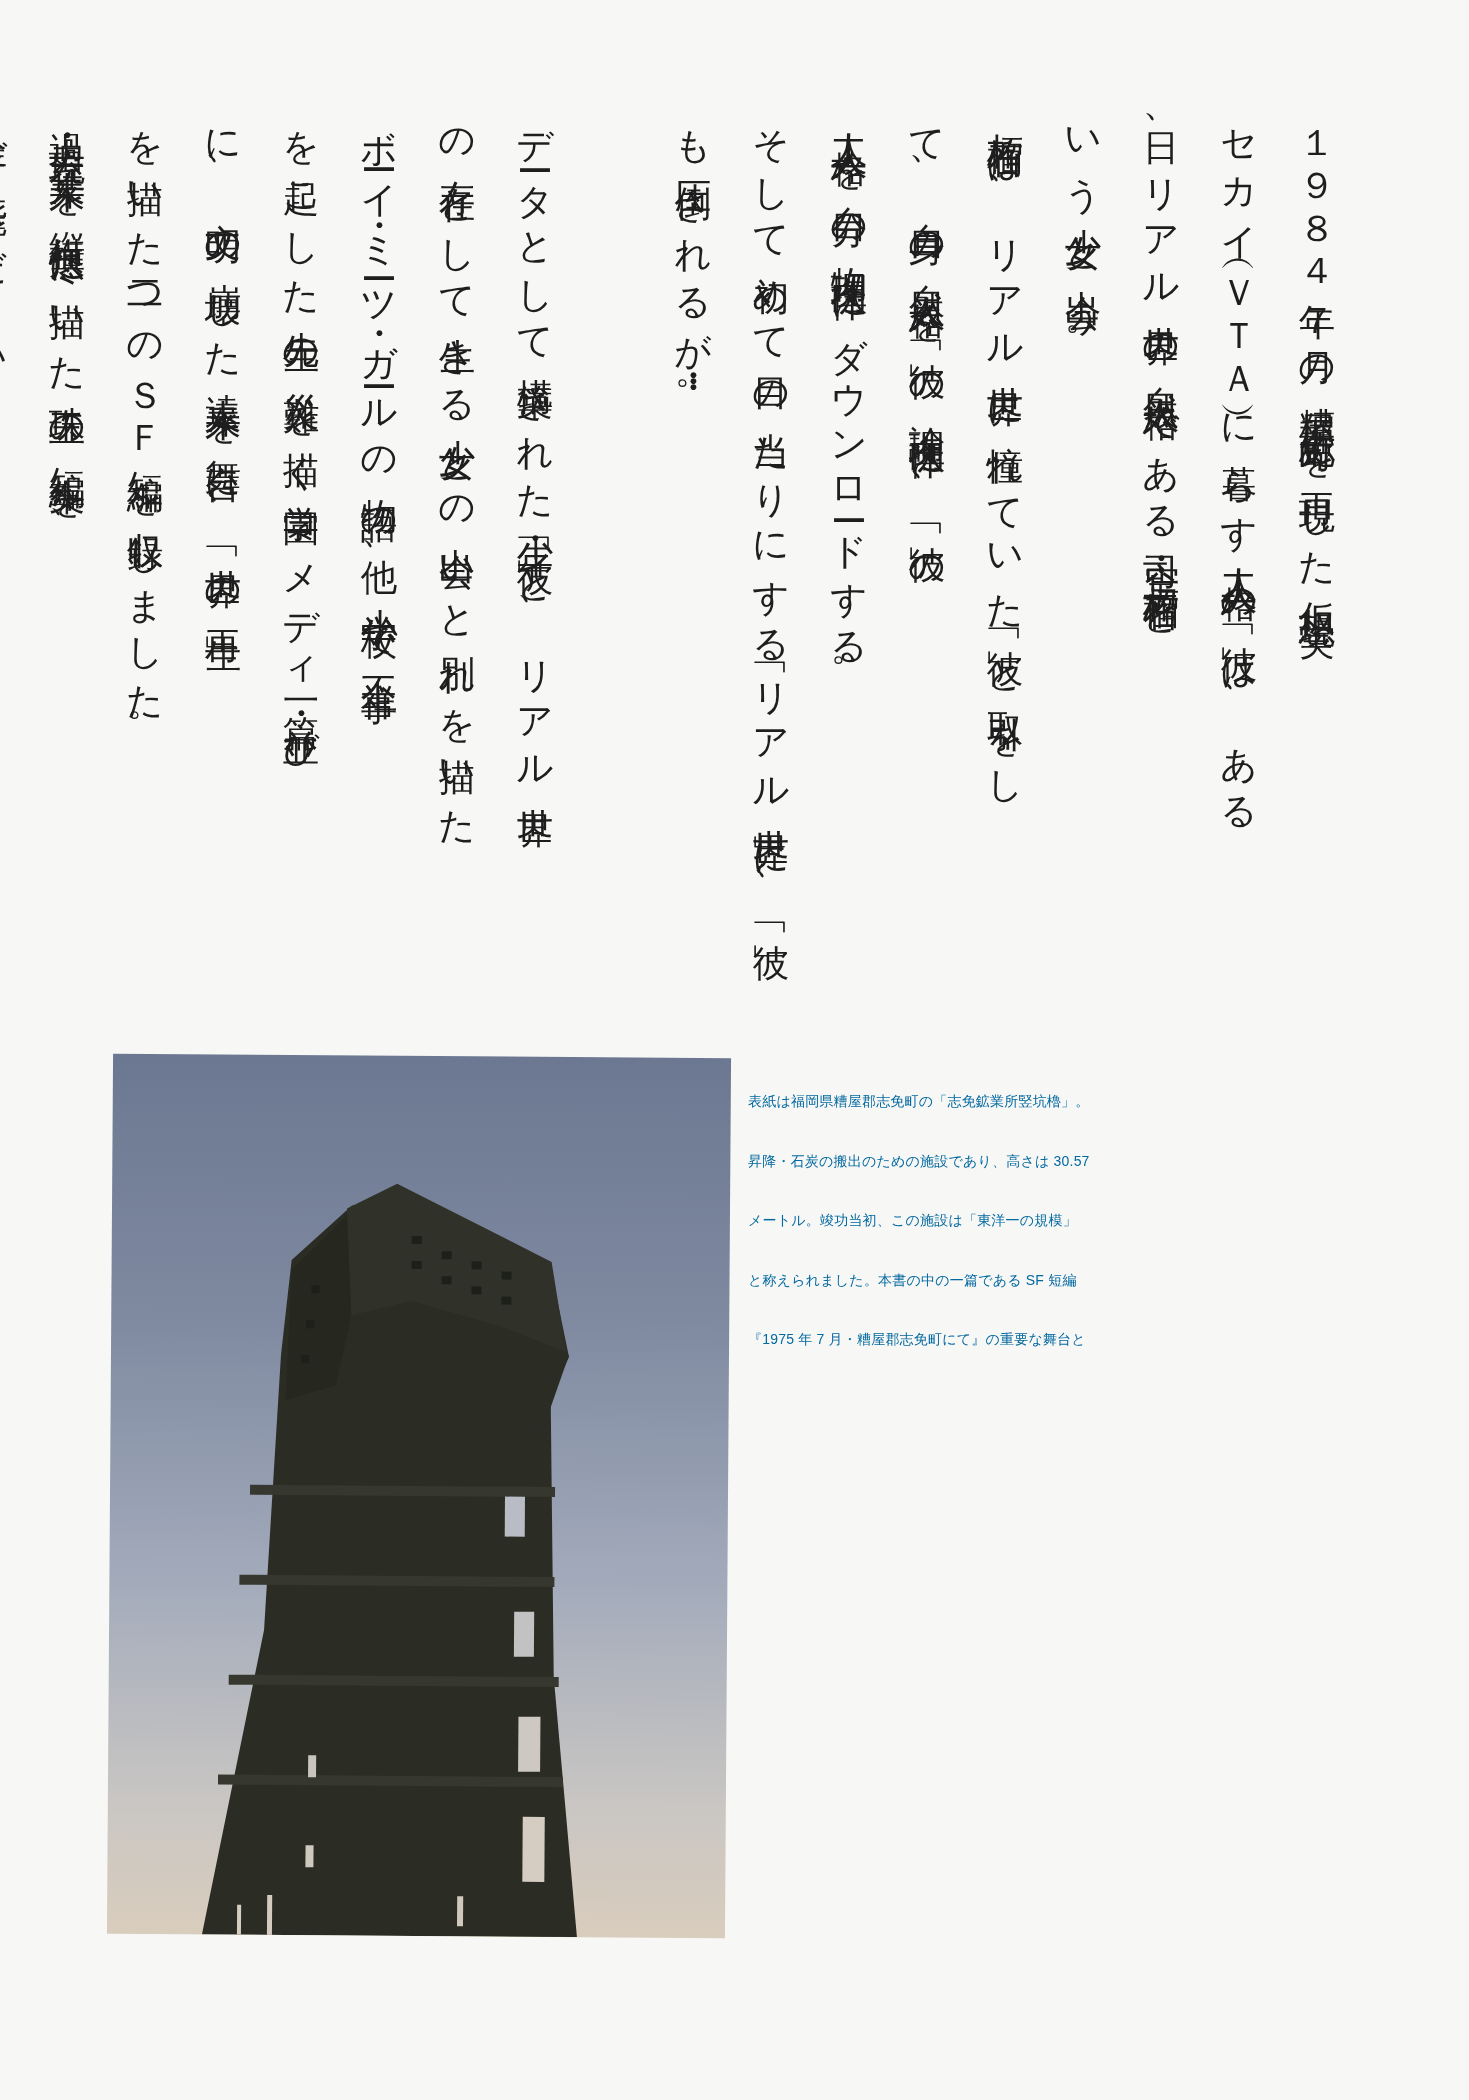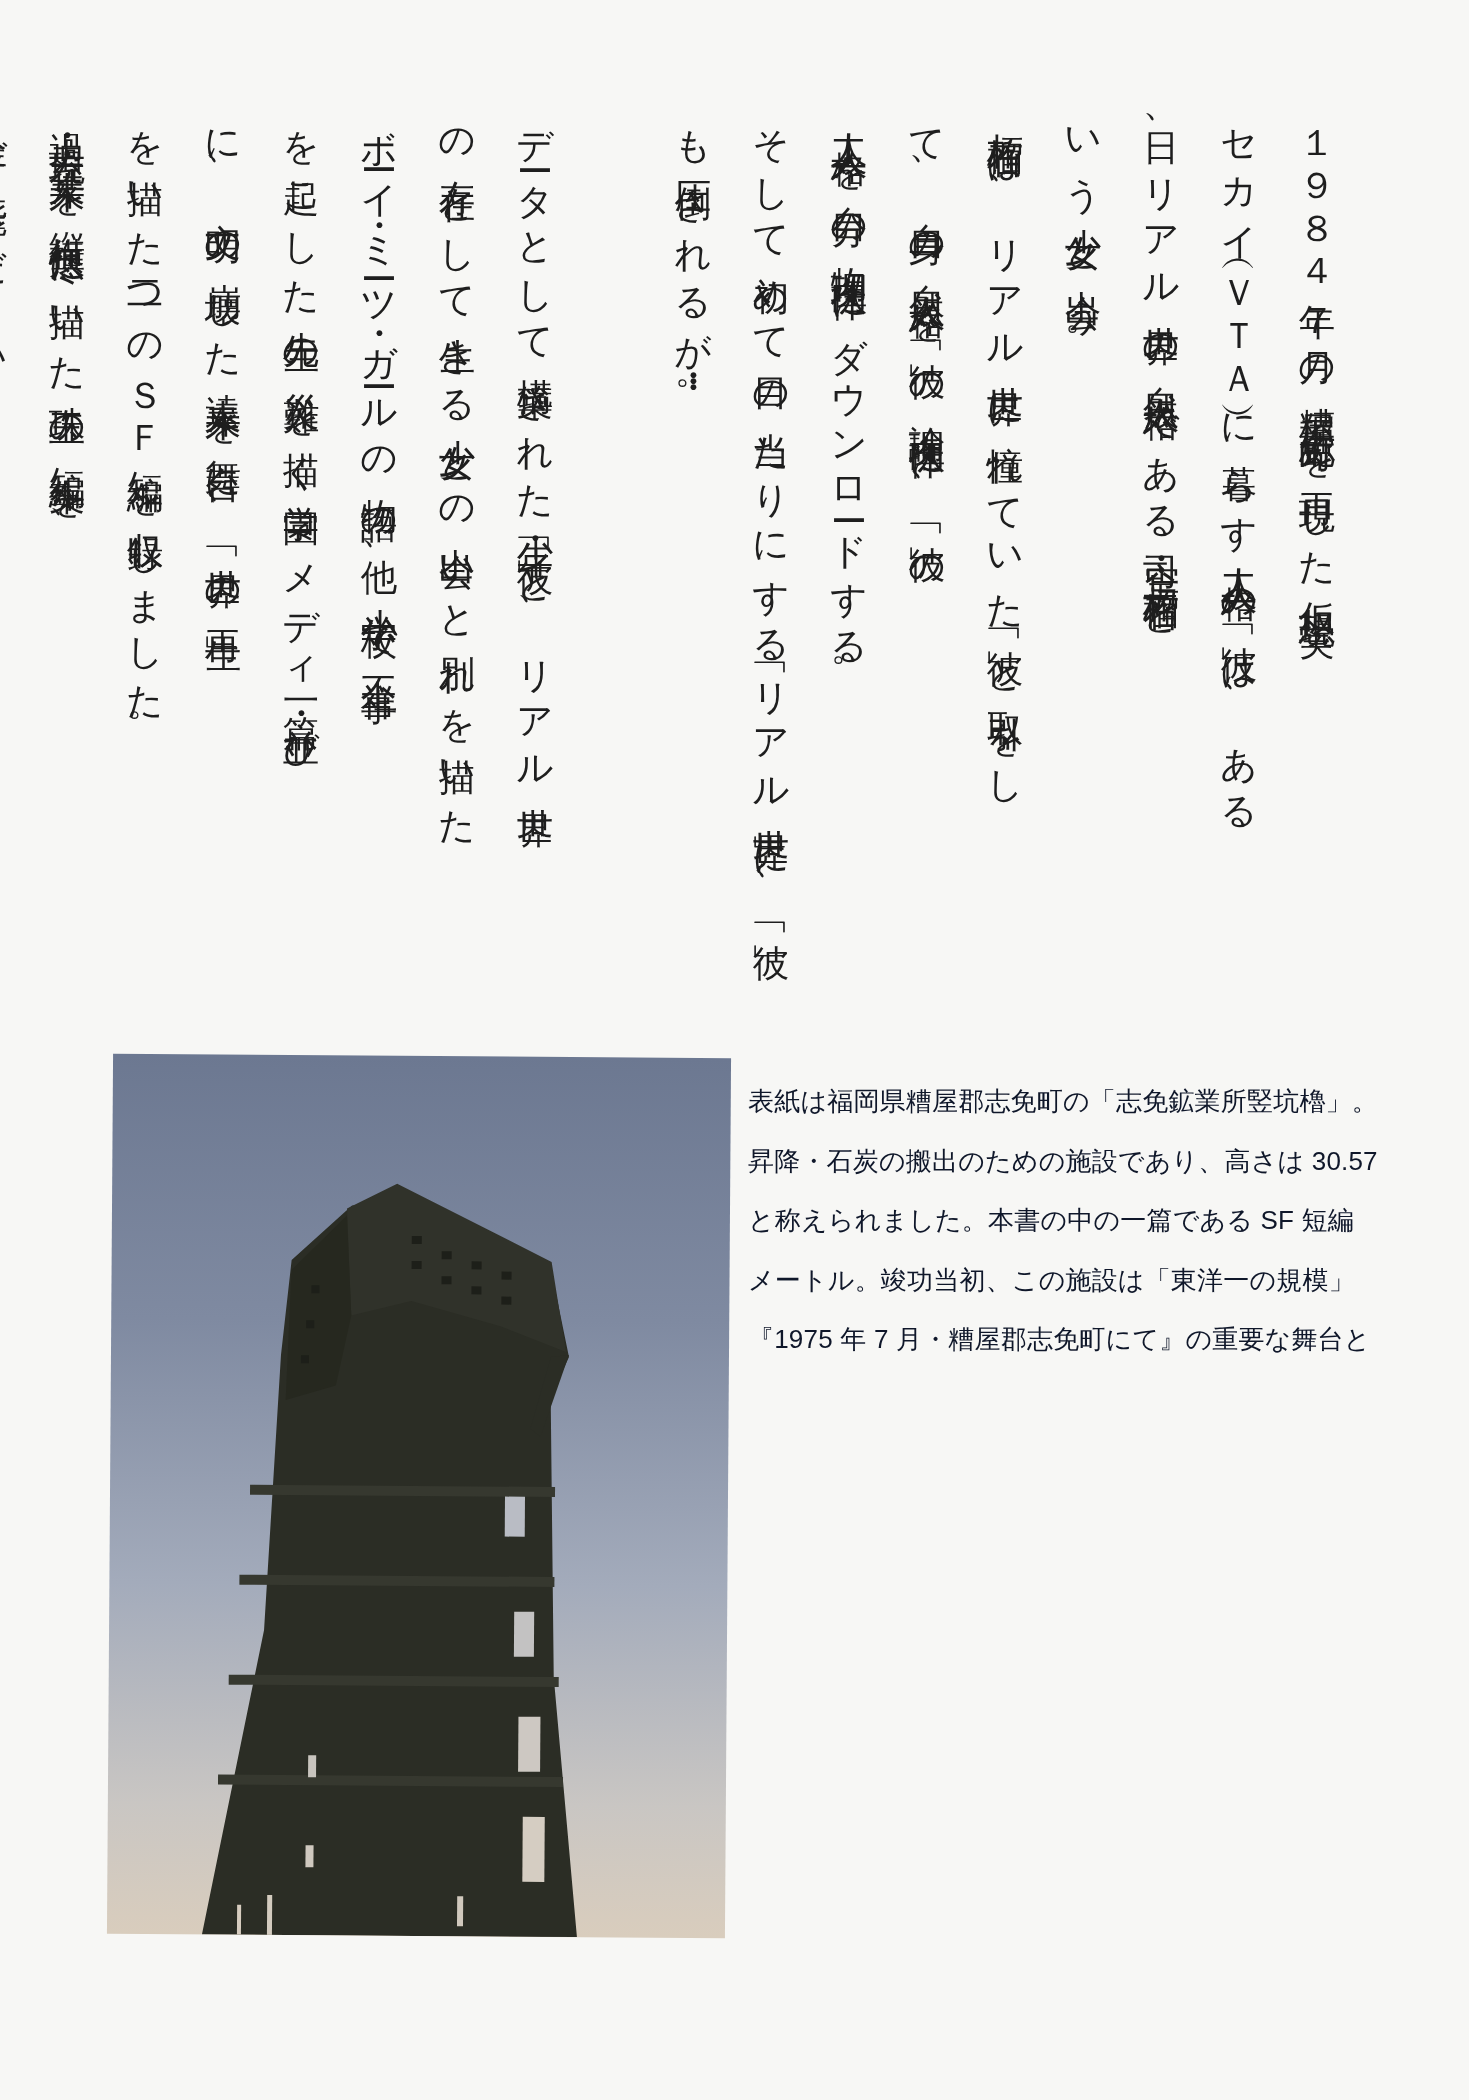--- a/index.html
+++ b/index.html
@@ -26,24 +26,24 @@
     left: 110px; top: 1056px; width: 618px; height: 880px;
     overflow: hidden;
     transform: rotate(0.4deg);
     background: linear-gradient(180deg, #6c7891 0%, #7f8aa1 30%, #a3abbb 60%, #c9c6c3 85%, #d9cdbd 100%);
   }
   .photo svg { position: absolute; left: 0; top: 0; }
   .caption {
     position: absolute;
     left: 748px; top: 1072px; width: 580px;
     font-family: "Liberation Sans", sans-serif;
-    font-size: 26px;
+    font-size: 14px;
     line-height: 59.5px;
     letter-spacing: 0.2px;
-    color: #0f172a;
+    color: #0369a1;
   }
   .caption .line { display: block; white-space: pre; }
 </style>
 </head>
 <body>
 
 <div class="vtext">
   <span class="col">１９８４年７月の糟屋郡志免町を再現した仮想現実</span>
   <span class="col">セカイ（ＶＴＡ）に暮らす人工人格の「彼」は、ある</span>
   <span class="col">日、リアル世界の自然人格である司空・与・柘榴石と</span>
@@ -101,16 +101,16 @@
       <rect x="200" y="230" width="8" height="8"></rect>
         <rect x="195" y="265" width="8" height="8"></rect>
       <rect x="190" y="300" width="8" height="8"></rect>
     </g>
   </svg>
 </div>
 
 <div class="caption">
   <span class="line">表紙は福岡県糟屋郡志免町の「志免鉱業所竪坑櫓」。</span>
   <span class="line">昇降・石炭の搬出のための施設であり、高さは 30.57</span>
+  <span class="line">メートル。竣功当初、この施設は「東洋一の規模」</span>
   <span class="line">と称えられました。本書の中の一篇である SF 短編</span>
-  <span class="line">メートル。竣功当初、この施設は「東洋一の規模」</span>
   <span class="line">『1975 年 7 月・糟屋郡志免町にて』の重要な舞台と</span>
 </div>
 
 </body></html>

